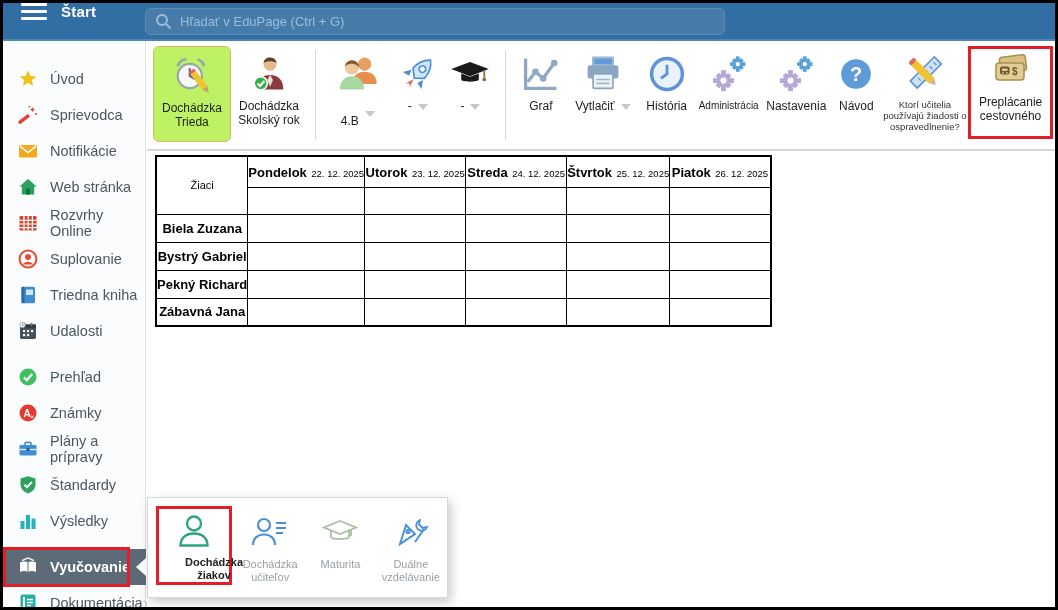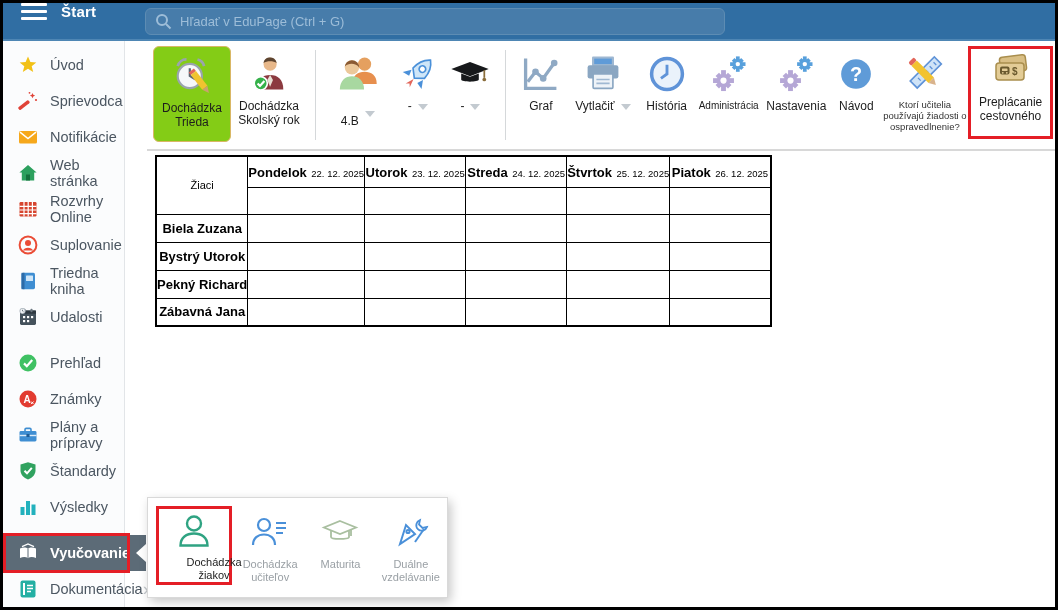--- a/index.html
+++ b/index.html
@@ -15,22 +15,22 @@
   .hamburger span { display:block; height:3px; background:#fff; border-radius:1px; }
   .header-title { color:#fff; font-size:15px; font-weight:bold; margin-left:14px; letter-spacing:.2px; }
   .search-wrap { position:absolute; left:142px; top:5px; width:580px; height:27px; }
   .search-wrap input { width:100%; height:100%; background:#477caa; border:1px solid #5d8cb3;
             border-radius:6px; color:#d7e5f0; font-size:13px; padding:0 10px 0 34px;
             font-family:"Liberation Sans", sans-serif; outline:none; }
   .search-wrap input::placeholder { color:#9dbdd8; }
   .search-icon { position:absolute; left:10px; top:5px; }
 
   
-  .sidebar { position:absolute; left:0; top:38px; width:122px; height:566px;
-             background:#fbfcfd; border-right:1px solid #e2e5e8; padding-top:6px; }
+  .sidebar { position:absolute; left:0; top:38px; width:143px; height:566px;
+             background:#fbfcfd; border-right:1px solid #e2e5e8; padding-top:20px; }
   .side-item { display:flex; align-items:center; height:36px; padding-left:15px;
                font-size:14.5px; color:#4b5661; cursor:pointer; position:relative; }
   .side-item .s-ico { width:20px; height:20px; margin-right:12px; flex:0 0 20px; }
   .side-gap { height:10px; }
   .side-item.selected { background:#5c6b77; color:#fff; font-weight:bold; width:143px; }
   .side-item.selected .notch { position:absolute; right:0; top:50%; transform:translateY(-50%);
                width:0; height:0; border-top:9px solid transparent; border-bottom:9px solid transparent;
                border-right:10px solid #fff; }
   .red-frame-side { position:absolute; left:0; top:-2px; width:127px; height:40px;
                border:3px solid #e41e26; pointer-events:none; }
@@ -39,21 +39,21 @@
   
   .toolbar { position:absolute; left:144px; top:38px; width:908px; height:110px;
              background:#fff; border-bottom:2px solid #d8d8d8; display:flex; align-items:flex-start;
              padding:5px 0 0 6px; }
   .tb-item { display:flex; flex-direction:column; align-items:center; cursor:pointer;
              padding-top:5px; }
   .tb-ico { height:46px; display:flex; align-items:center; justify-content:center; }
   .tb-label { font-size:12px; color:#1d1d1d; text-align:center; line-height:1.15; margin-top:3px; }
   .tb-label.small { font-size:9.5px; color:#333; }
   .tb-label.tiny { font-size:10px; }
-  .tb-item.selected { background:#84cc16; border:1px solid #d9b765; border-radius:6px;
+  .tb-item.selected { background:#bef264; border:1px solid #d9b765; border-radius:6px;
              width:82px; height:96px; padding-top:6px; }
   .tb-sep { width:1px; height:90px; background:#d5d8da; margin:4px 8px 0 8px; }
   .caret { display:inline-block; width:0; height:0; border-left:5px solid transparent;
            border-right:5px solid transparent; border-top:6px solid #c3cad0; margin-left:6px;
            vertical-align:middle; }
   .label-row { display:flex; align-items:center; margin-top:3px; }
   .red-frame-tb { margin-left:auto; margin-right:2px; border:3px solid #e41e26;
              width:90px; height:93px; display:flex; flex-direction:column; align-items:center;
              padding-top:2px; }.w76{width:78px}.w70{width:72px}.w56{width:56px}.w58{width:58px}
   .w74{width:74px}.w60{width:62px}.w68{width:70px}.w72{width:74px}.w52{width:54px}.w90{width:92px}
@@ -73,21 +73,21 @@
 
   
   .popup { position:absolute; left:144px; top:494px; width:301px; height:101px; background:#fff;
            border:1px solid #d9d9d9; box-shadow:3px 4px 10px rgba(0,0,0,.22);
            display:flex; align-items:flex-start; padding:8px 0 0 8px; }
   .pop-item { display:flex; flex-direction:column; align-items:center; width:70px; cursor:pointer;
            margin-right:2px; padding-top:6px; }
   .pop-item .p-ico { height:42px; display:flex; align-items:center; justify-content:center; }
   .pop-label { font-size:11px; color:#9aa0a5; text-align:center; line-height:1.2; margin-top:4px; }
   .pop-item.selected { border:3px solid #e41e26; width:76px; height:79px; padding-top:3px; margin-right:4px; }
-  .pop-item.selected .pop-label { color:#222; font-weight:normal;padding-left:40px; }
+  .pop-item.selected .pop-label { color:#222; font-weight:bold;padding-left:40px; }
 </style>
 </head>
 <body>
 
 <div class="screen">
 
   <div class="header">
     <div class="hamburger">
       <span></span>
         <span></span>
@@ -510,21 +510,21 @@
       </tr>
       <tr class="datarow">
         <td class="name">Biela Zuzana</td>
         <td></td>
             <td></td>
             <td></td>
             <td></td>
             <td></td>
       </tr>
       <tr class="datarow">
-        <td class="name">Bystrý Utorok</td>
+        <td class="name">Bystrý Gabriel</td>
         <td></td>
             <td></td>
             <td></td>
             <td></td>
             <td></td>
       </tr>
       <tr class="datarow">
         <td class="name">Pekný Richard</td>
         <td></td>
             <td></td>

